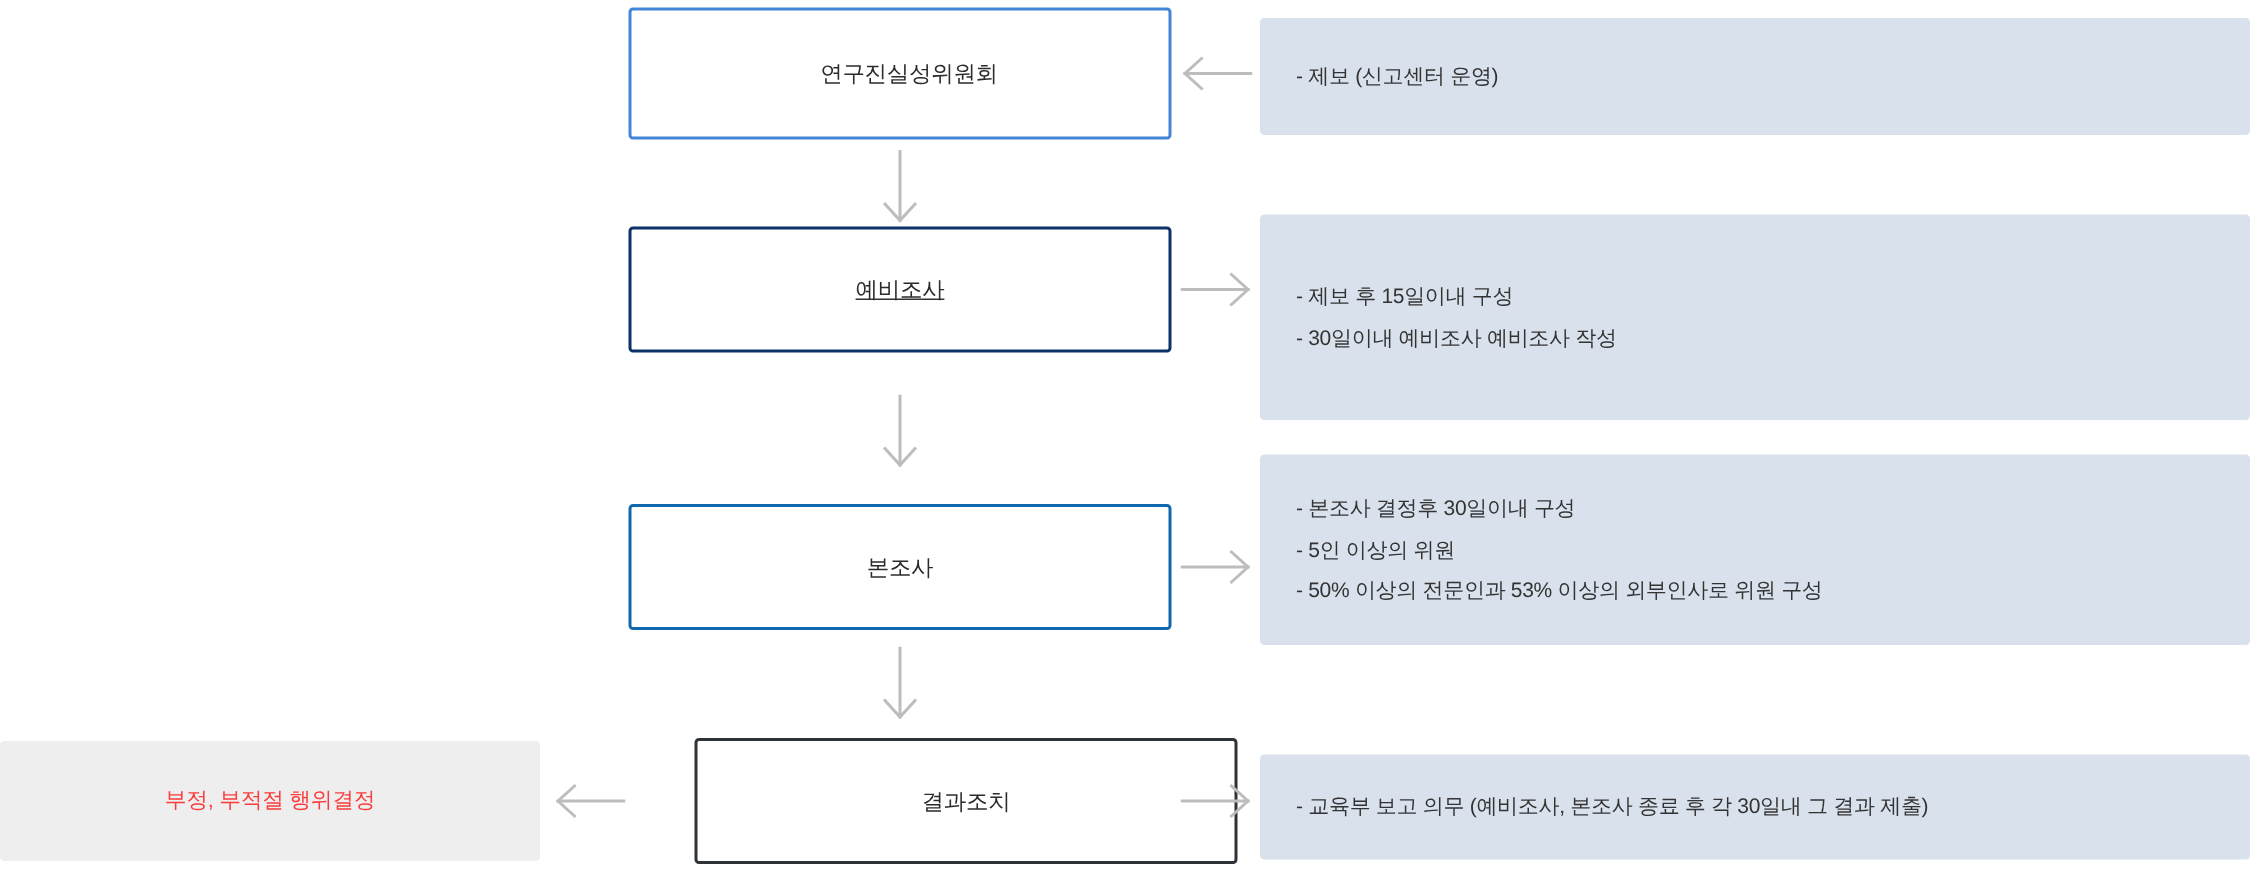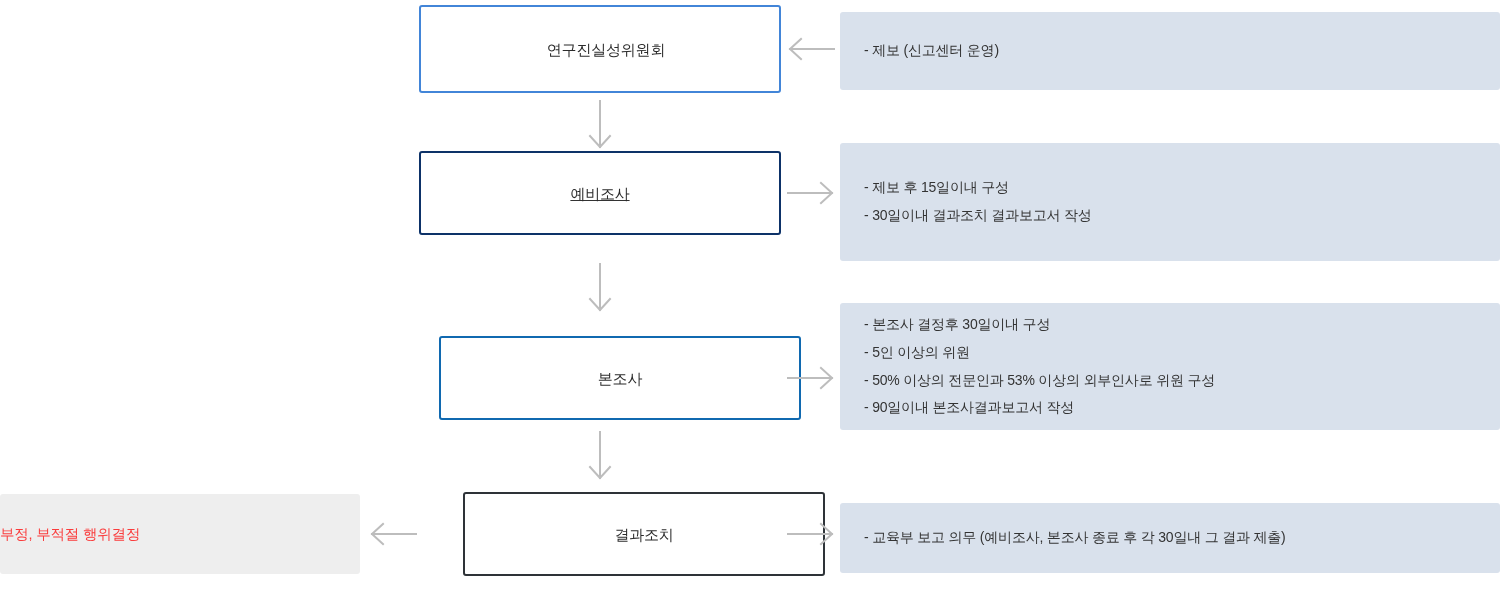--- a/index.html
+++ b/index.html
@@ -67,21 +67,21 @@
     white-space: nowrap;
     padding: 3px 0;
   }
 
   
   .outcome-panel {
     background: #eeeeee;
     border-radius: 3px;
     display: flex;
     align-items: center;
-    justify-content: flex-start;
+    justify-content: center;
   }
   .outcome-label {
     font-size: 14.5px;
     color: #fa3c3c;
     letter-spacing: -0.2px;
     line-height: 1.4;
   }
 
   
   .arrow {
@@ -131,48 +131,47 @@
     <span class="proc-label">예비조사</span>
   </div>
 
   <div class="arrow" style="left:786px; top:174px; width:50px; height:38px;">
     <svg width="48" height="24" viewBox="0 0 48 24" aria-hidden="true">
       <path class="arrow-stroke" d="M1 12 H45"></path>
       <path class="arrow-stroke" d="M34 2 L45 12 L34 22"></path>
     </svg>
   </div>
 
-  <div class="note-panel" style="position:absolute; left:840px; top:143px; width:660px; height:118px;">
+  <div class="note-panel" style="position:absolute; left:840px; top:143px; width:660px; height:137px;">
     <div class="note-line">- 제보 후 15일이내 구성</div>
-    <div class="note-line">- 30일이내 결과조치 결과보고서 작성</div>
+    <div class="note-line">- 30일이내 예비조사 예비조사 작성</div>
   </div>
 
   <div class="arrow" style="left:580px; top:262px; width:40px; height:52px;">
     <svg width="24" height="50" viewBox="0 0 24 50" aria-hidden="true">
       <path class="arrow-stroke" d="M12 1 V47"></path>
       <path class="arrow-stroke" d="M2 36 L12 47 L22 36"></path>
     </svg>
   </div>
 
-  <div class="node proc-box v-steel" style="left:419px; top:336px; width:362px; height:84px;margin-left:20px;">
+  <div class="node proc-box v-steel" style="left:419px; top:336px; width:362px; height:84px;">
     <span class="proc-label">본조사</span>
   </div>
 
   <div class="arrow" style="left:786px; top:359px; width:50px; height:38px;">
     <svg width="48" height="24" viewBox="0 0 48 24" aria-hidden="true">
       <path class="arrow-stroke" d="M1 12 H45"></path>
       <path class="arrow-stroke" d="M34 2 L45 12 L34 22"></path>
     </svg>
   </div>
 
   <div class="note-panel" style="position:absolute; left:840px; top:303px; width:660px; height:127px;">
     <div class="note-line">- 본조사 결정후 30일이내 구성</div>
     <div class="note-line">- 5인 이상의 위원</div>
     <div class="note-line">- 50% 이상의 전문인과 53% 이상의 외부인사로 위원 구성</div>
-    <div class="note-line">- 90일이내 본조사결과보고서 작성</div>
   </div>
 
   <div class="arrow" style="left:580px; top:430px; width:40px; height:52px;">
     <svg width="24" height="50" viewBox="0 0 24 50" aria-hidden="true">
       <path class="arrow-stroke" d="M12 1 V47"></path>
       <path class="arrow-stroke" d="M2 36 L12 47 L22 36"></path>
     </svg>
   </div>
 
   <div class="outcome-panel" style="position:absolute; left:0px; top:494px; width:360px; height:80px;">

